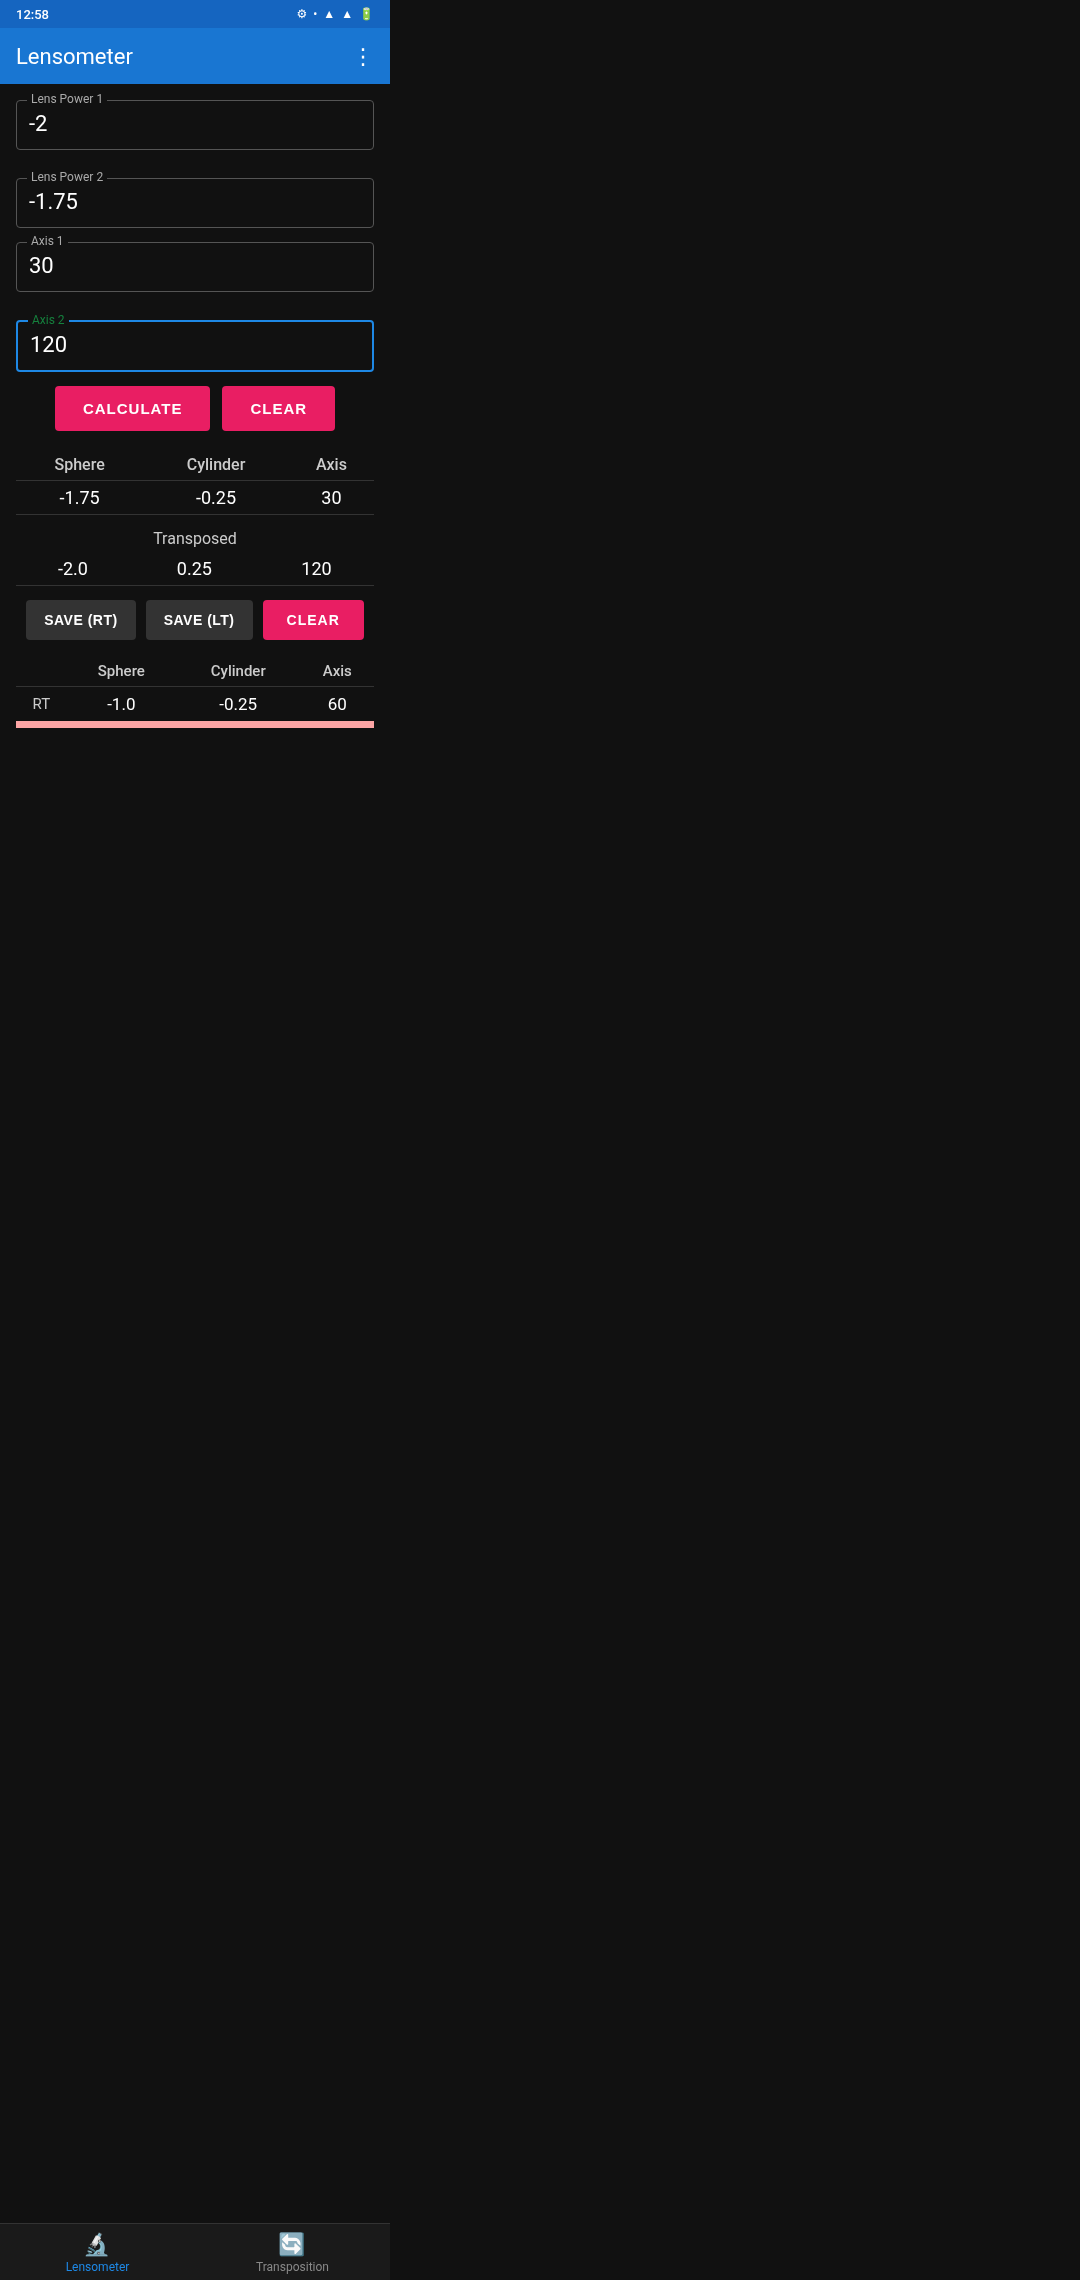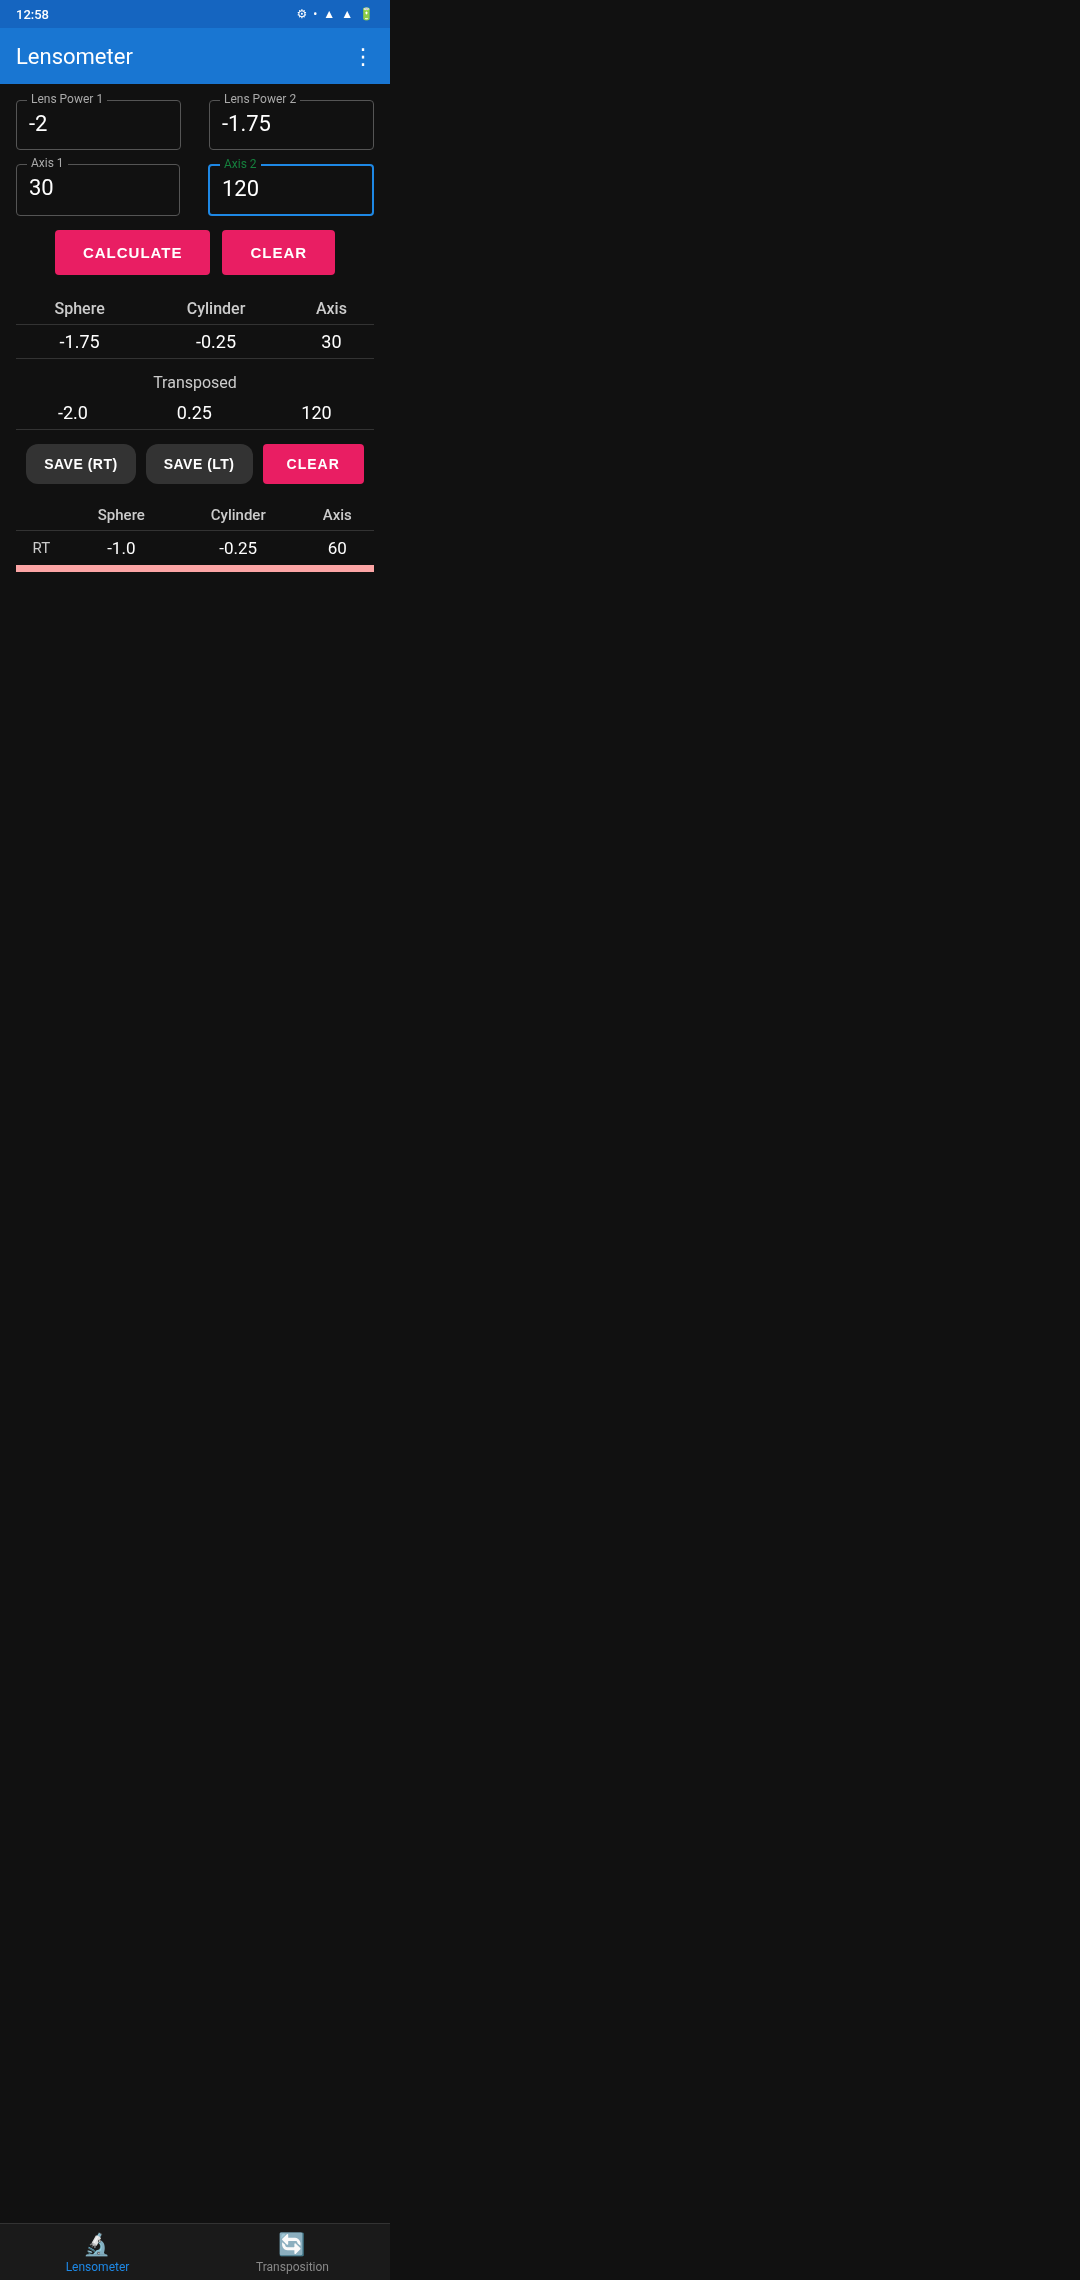--- a/index.html
+++ b/index.html
@@ -62,20 +62,21 @@
     .content {
       padding: 16px;
       background: #111;
     }
 
     
     .input-row {
       display: flex;
       gap: 28px;
       margin-bottom: 14px;
+      flex-direction: column;
     }
     .field-wrapper {
       flex: 1;
       position: relative;
       border: 1px solid #555;
       border-radius: 4px;
       padding: 10px 12px 8px;
       background: transparent;
     }
     .field-wrapper.focused {
@@ -162,21 +163,21 @@
     .action-row {
       display: flex;
       justify-content: center;
       gap: 10px;
       margin: 14px 0 16px;
     }
     .btn-save {
       background: #333;
       color: #fff;
       border: none;
-      border-radius: 12px;
+      border-radius: 4px;
       padding: 1px 18px;
       font-size: 14px;
       font-weight: 600;
       letter-spacing: 0.5px;
       cursor: pointer;
     }
     .btn-clear-results {
       background: #e91e63;
       color: #fff;
       border: none;

